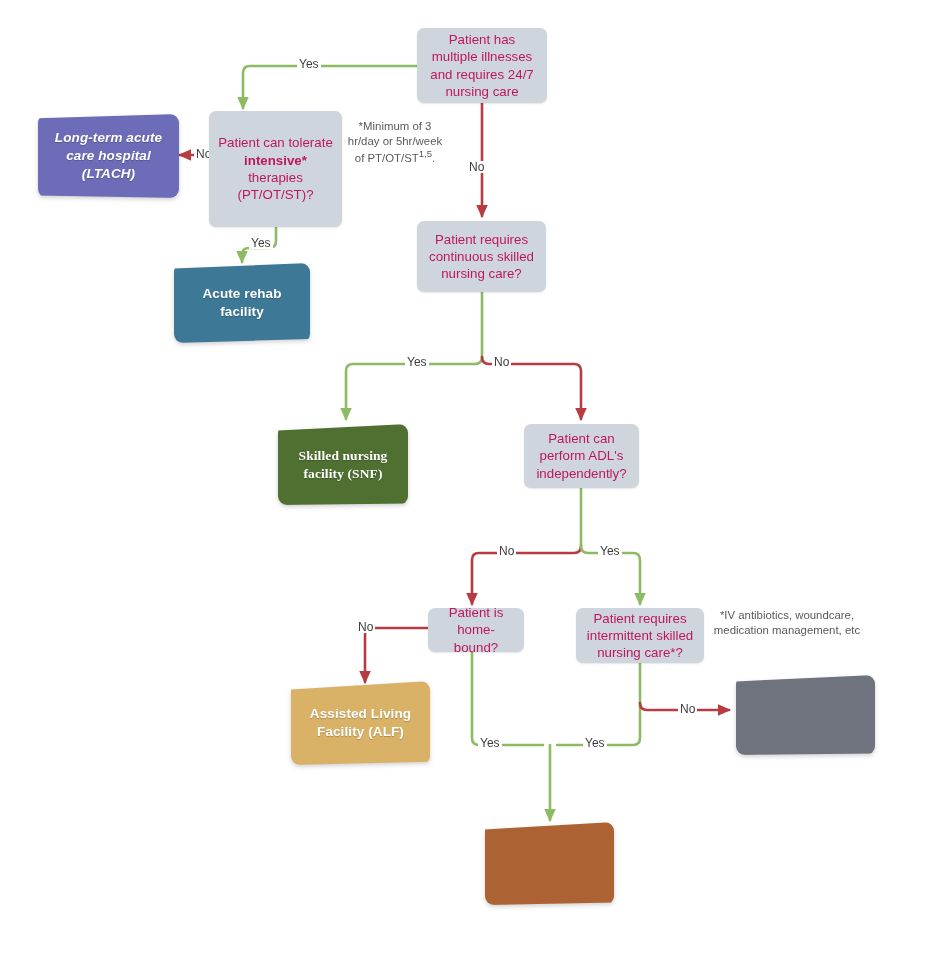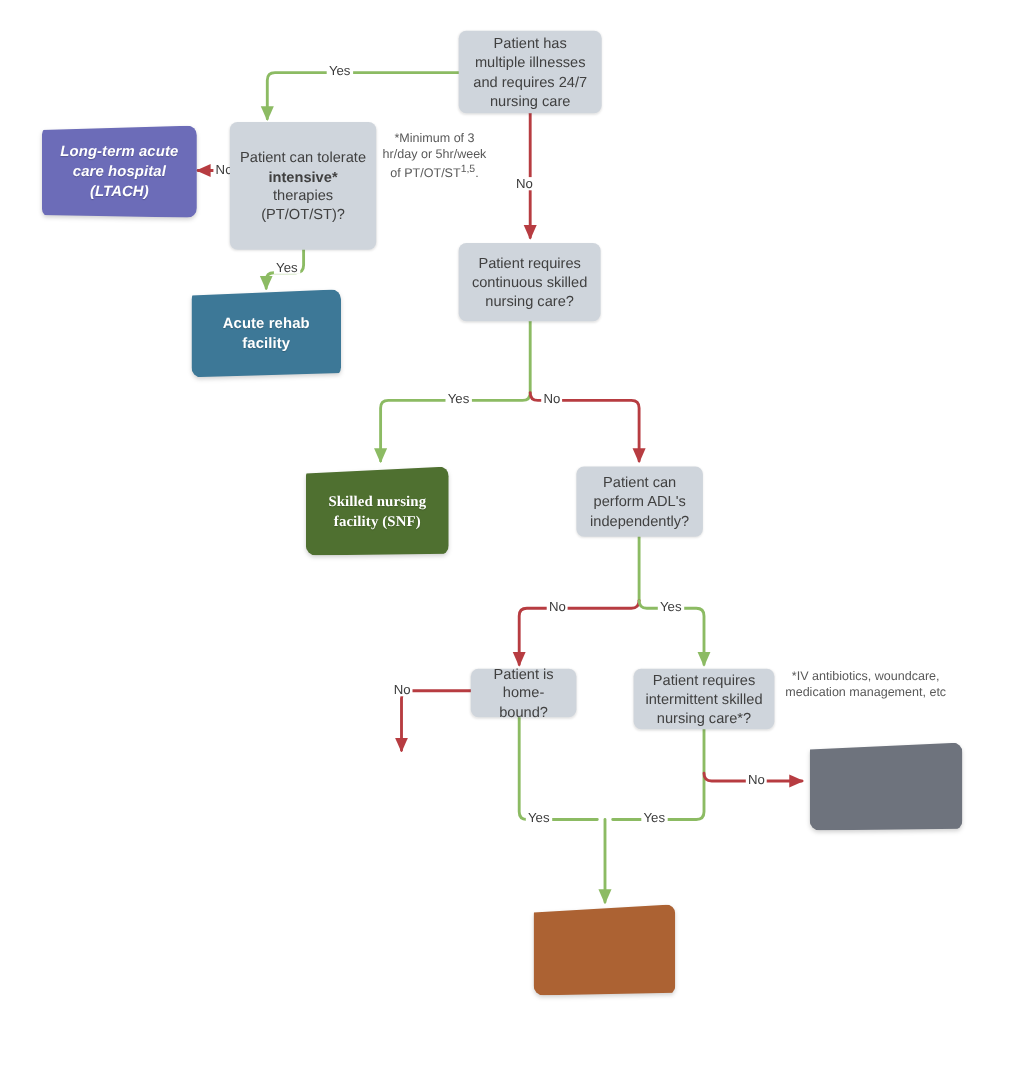--- a/index.html
+++ b/index.html
@@ -33,21 +33,21 @@
     position: absolute;
     box-sizing: border-box;
     display: flex;
     align-items: center;
     justify-content: center;
     text-align: center;
   }
   .decision {
     background: #cfd5dc;
     border-radius: 7px;
-    color: #404040;
+    color: #be185d;
     font-size: 13.3px;
     line-height: 1.30;
     padding: 6px 8px;
     box-shadow: 0 1px 2px rgba(0,0,0,0.10);
   }
   .decision b { font-weight: bold; }
 
   
   .terminal {
     color: #ffffff;
@@ -203,20 +203,24 @@
   <div class="node terminal" style="left:174px; top:263px; width:136px; height:80px;">
     <span class="skin" style="background:#3d7897; clip-path: polygon(0% 7%, 100% 0%, 100% 95%, 0% 100%); border-radius:9px;"></span>
     <span class="inner">Acute rehab facility</span>
   </div>
 
   <div class="node terminal" style="left:278px; top:424px; width:130px; height:81px;font-family:Liberation Serif, serif;">
     <span class="skin" style="background:#4f7030; clip-path: polygon(0% 8%, 100% 0%, 100% 98%, 0% 100%); border-radius:9px;"></span>
     <span class="inner">Skilled nursing facility (SNF)</span>
   </div>
 
+  <div class="node terminal" style="left:291px; top:681px; width:139px; height:84px;">
+    <span class="skin" style="background:#d9b268; clip-path: polygon(0% 10%, 100% 0%, 100% 96%, 0% 100%); border-radius:9px;"></span>
+    <span class="inner">Assisted Living Facility (ALF)</span>
+  </div>
 
   <div class="node terminal" style="left:736px; top:675px; width:139px; height:80px;">
     <span class="skin" style="background:#6e737d; clip-path: polygon(0% 8%, 100% 0%, 100% 98%, 0% 100%); border-radius:9px;"></span>
   </div>
 
   <div class="node terminal" style="left:485px; top:822px; width:129px; height:83px;">
     <span class="skin" style="background:#ac6233; clip-path: polygon(0% 9%, 100% 0%, 100% 97%, 0% 100%); border-radius:9px;"></span>
   </div>
 
   <div class="footnote" style="left:347px; top:119px; width:96px;">

